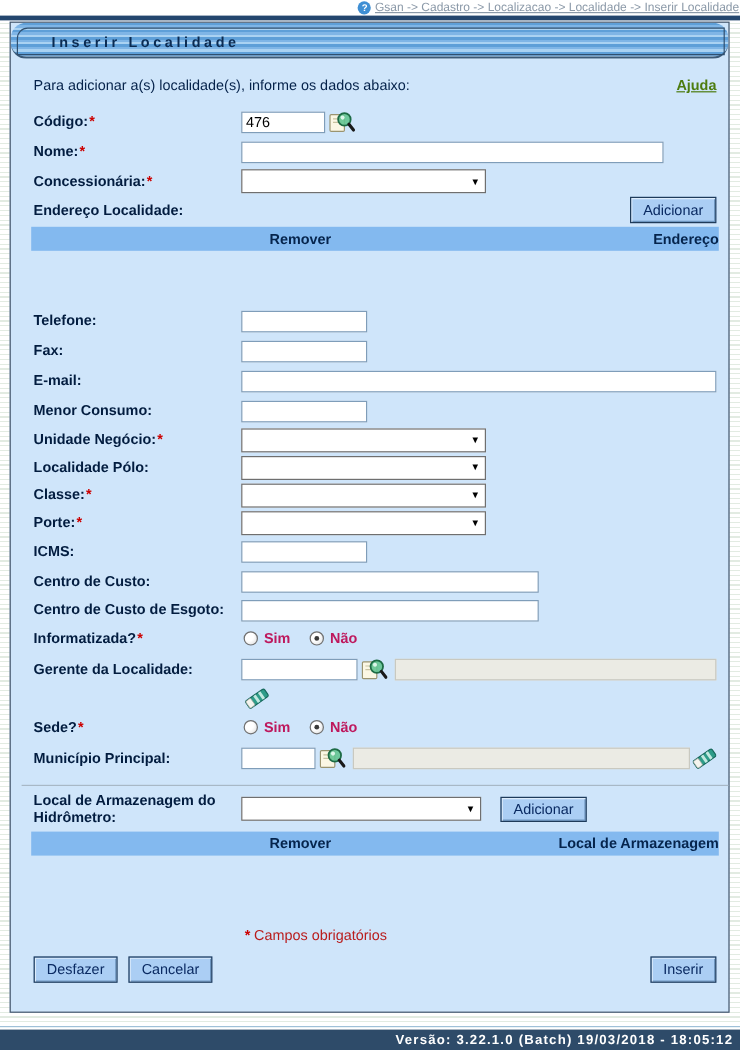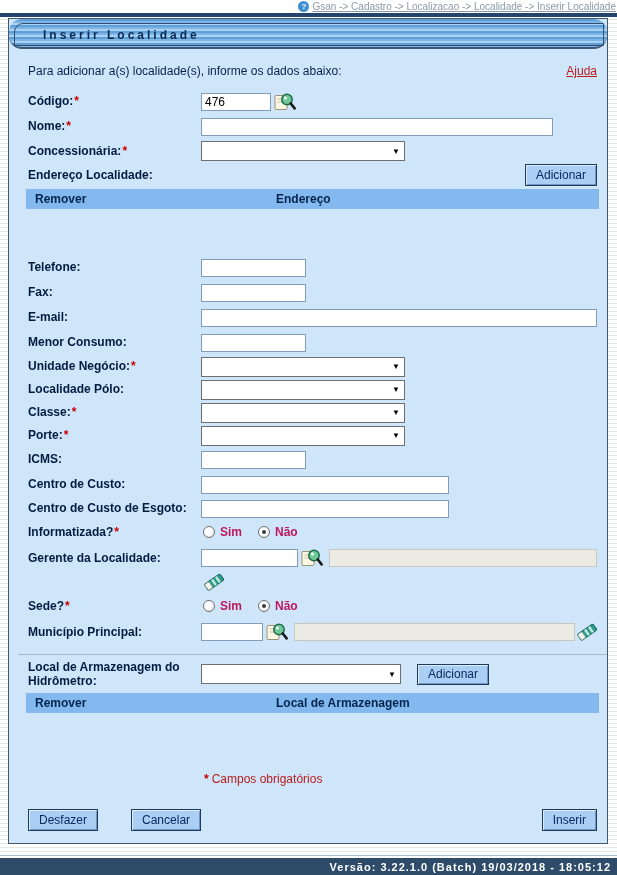--- a/index.html
+++ b/index.html
@@ -40,40 +40,40 @@
     display:flex; align-items:center; padding-left:28px;
   }
   .title-text { color:#0b2b52; font-weight:bold; font-size:12px; letter-spacing:3px; }
   .form-body { padding:6px 10px 0 19px; font-size:12px; color:#04204a; display:flex; flex-direction:column; height:794px; }
   
   .row { display:flex; align-items:center; min-height:25px; }
   .lbl { width:173px; font-weight:bold; flex-shrink:0; color:#021c3f; line-height:1.2; }
   .req { color:#cc0000; margin-left:1px; }
   .intro-row { min-height:24px; margin:4px 0 6px; }
   .intro { color:#05224a; }
-  .ajuda { margin-left:auto; color:#b91c1c; font-weight:normal; text-decoration:underline; cursor:pointer; }
+  .ajuda { margin-left:auto; color:#4d7c0f; font-weight:bold; text-decoration:underline; cursor:pointer; }
   .txt {
     height:18px; border:1px solid #7f9db9; background:#fff;
     font:12px "Liberation Sans", sans-serif; padding:1px 3px; color:#000;
   }
   .w70{width:70px}.w352{width:352px}.w105{width:105px}.w70r{width:70px}
   .w420{width:420px}.w248{width:248px}.w97{width:97px}.w62{width:62px}
   .select {
     width:204px; height:20px; background:#fff; border:1px solid #6f6f6f;
     display:flex; align-items:center; padding:0 4px; cursor:default;
   }
   .select.w200 { width:200px; }
   .sel-val { font-size:12px; }
   .sel-arrow { margin-left:auto; font-size:8px; color:#000; }
   .lookup { display:inline-flex; margin-left:3px; cursor:pointer; }
   .eraser { display:inline-flex; cursor:pointer; }
   .gray-field { flex:1; height:18px; background:#ebebe4; border:1px solid #c9c9c0; margin-left:6px; }
   .table-head {
     display:flex; background:#83b9ef; height:20px; align-items:center;
-    font-weight:bold; color:#05244c; margin:2px -2px 0 -2px;
+    font-weight:bold; color:#05244c; margin:2px -2px 0 -2px;text-align:right;
   }
   .th-c1 { width:250px; padding-left:9px; }
   .th-c2 { flex:1; }
   .tbody-empty { height:46px; }
   .tbody-empty2 { height:46px; }
   .radio {
     width:12px; height:12px; border-radius:50%; border:1px solid #707070;
     background: radial-gradient(circle at 35% 35%, #ffffff 40%, #d9d9d9);
     margin:0 5px 0 2px; position:relative; display:inline-block; cursor:pointer; flex-shrink:0;
   }
@@ -85,21 +85,21 @@
     background:#abcef4; border:1px solid #1f3b5a;
     box-shadow: inset 1px 1px 0 #ddecfb, inset -1px -1px 0 #6e96c0;
     color:#0a2a62; font:12px "Liberation Sans", sans-serif;
     padding:2px 10px; height:22px; cursor:pointer;
   }
   .btn.add1 { margin-left:auto; }
   .btn.add2 { margin-left:16px; height:21px; }
   .footnote-row { margin-top:10px; padding-left:176px; min-height:20px; }
   .fn-marker { color:#cc0000; font-weight:bold; margin-right:3px; }
   .fn-text { color:#b91c1c; }
-  .actions-row { margin-top:20px; display:flex;gap:24px; }
+  .actions-row { margin-top:8px; display:flex; }
   .btn.cancel { margin-left:9px; }
   .btn.insert { margin-left:auto; }
   
   .footer-line { position:absolute; left:0; top:855px; width:617px; height:1px; background:#9fc0d8; }
   .footer {
     position:absolute; left:0; top:858px; width:617px; height:17px;
     background:#2e4b69; color:#fff; font-weight:bold; font-size:11px; letter-spacing:1px;
     display:flex; align-items:center; justify-content:flex-end; padding-right:6px;
   }
 </style>

